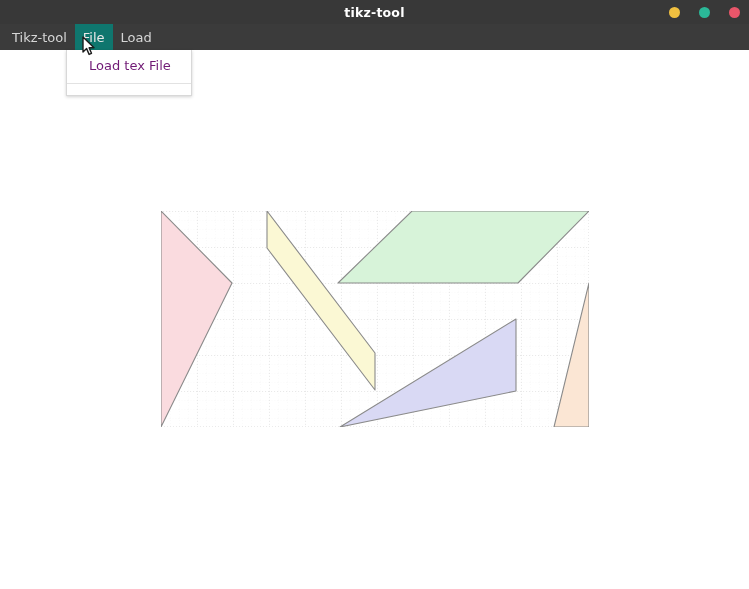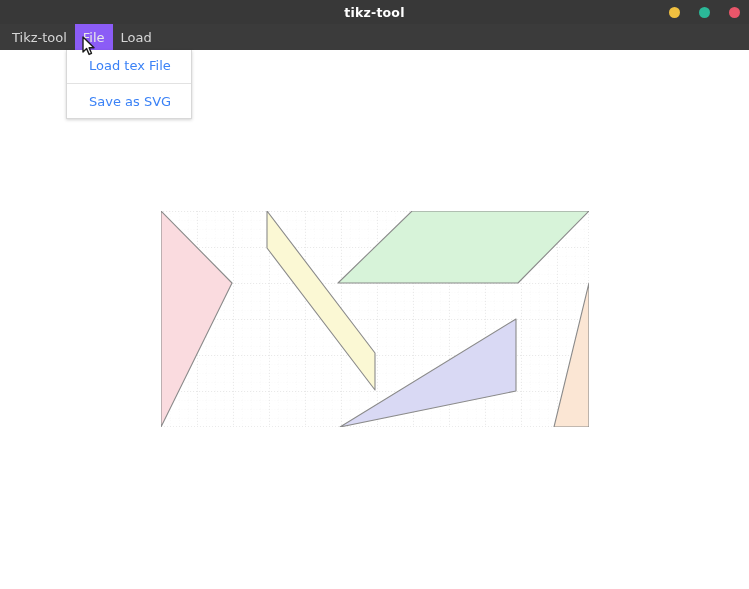--- a/index.html
+++ b/index.html
@@ -68,42 +68,42 @@
     display: flex;
     align-items: center;
     padding: 0 8px;
     color: #d6d6d6;
     font-size: 13px;
     line-height: 1;
     cursor: default;
     font-family: "DejaVu Sans", sans-serif;
   }
   .menu-item.active {
-    background: #8b5cf6;
+    background: #0f766e;
     color: #e8e8e8;
   }
 
   
   #dropdown {
     position: absolute;
     left: 66px;
     top: 50px;
     width: 126px;
     background: #ffffff;
     border: 1px solid #d8d8d8;
     border-top: none;
     box-sizing: border-box;
     box-shadow: 0 1px 3px rgba(0,0,0,0.18);
     padding: 4px 0 5px 0;
     z-index: 30;
   }
   .dd-item {
     padding: 4px 0 4px 22px;
     font-size: 13px;
-    color: #3b82f6;
+    color: #701a75;
     white-space: nowrap;
     cursor: default;
     font-family: "DejaVu Sans", sans-serif;
   }
   .dd-sep {
     height: 1px;
     background: #e2e2e2;
     margin: 6px 0 6px 0;
   }
 
@@ -157,23 +157,20 @@
   <div class="menu-item">
     <span>Load</span>
   </div>
 </div>
 
 <div id="dropdown">
   <div class="dd-item">
     <span>Load tex File</span>
   </div>
   <div class="dd-sep"></div>
-  <div class="dd-item">
-    <span>Save as SVG</span>
-  </div>
 </div>
 
 <svg id="cursor" viewBox="0 0 14 20">
   <path d="M1,1 L1,16 L4.6,12.6 L7.1,18.4 L9.5,17.3 L7.1,11.8 L12,11.8 Z" fill="#ffffff" stroke="#1d1d1d" stroke-width="1.4" stroke-linejoin="round"></path>
 </svg>
 
 <div id="canvas-area">
   <div id="figure">
     <svg id="figure-svg" width="428" height="216" viewBox="0 0 428 216">
       <defs>

